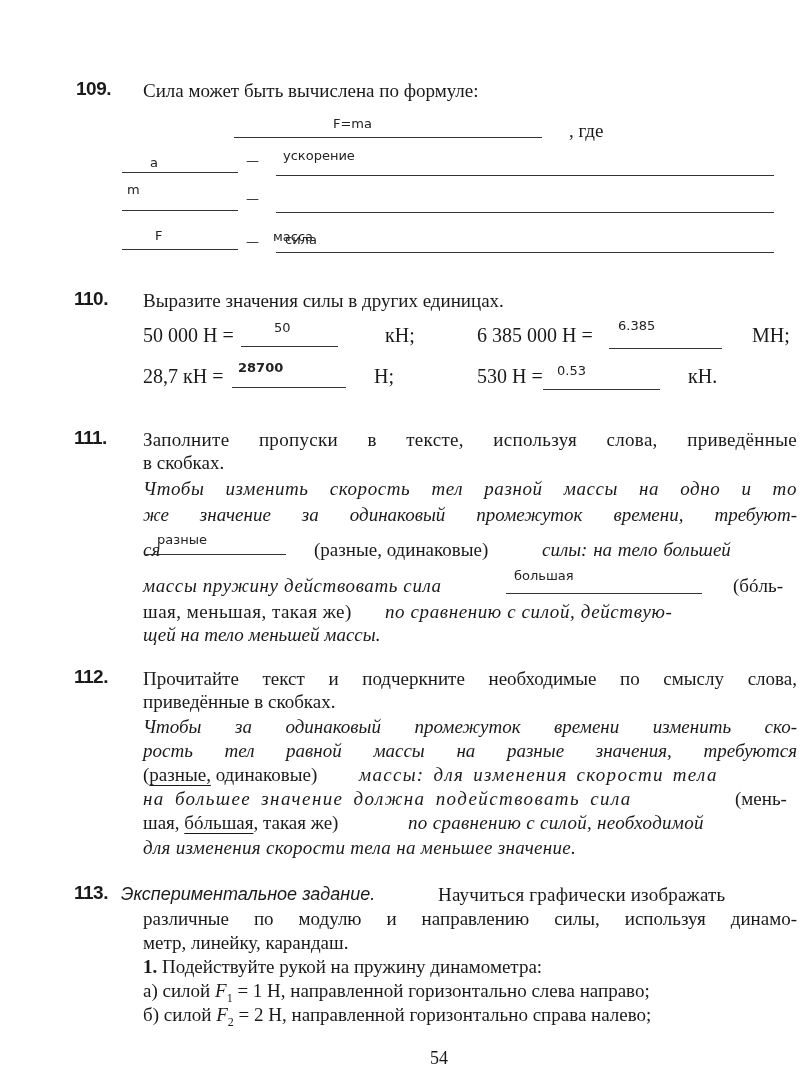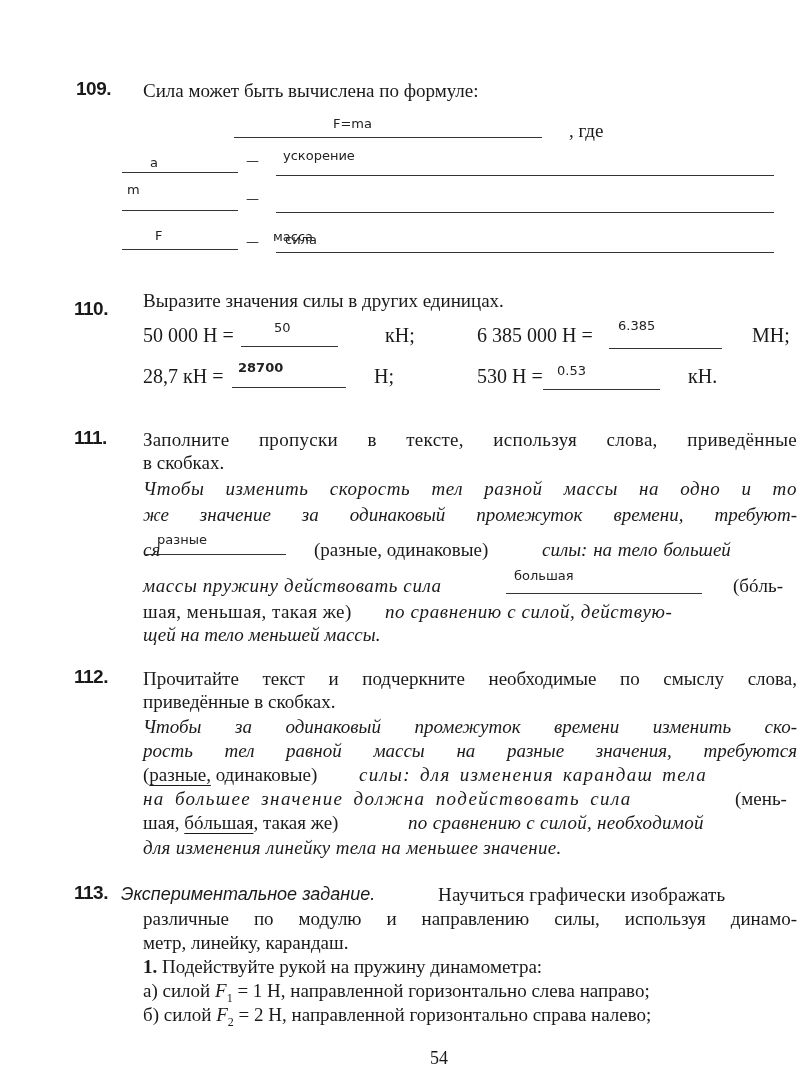--- a/index.html
+++ b/index.html
@@ -39,21 +39,21 @@
   <div class="line" style="left:276px;top:212px;width:498px;"></div>
 
   <span class="abs hand" style="left:155px;top:228px;">F</span>
   <div class="line" style="left:122px;top:249px;width:116px;"></div>
   <span class="abs hand" style="left:246px;top:234px;">—</span>
   <span class="abs hand" style="left:285px;top:232px;">сила</span>
   <div class="line" style="left:276px;top:252px;width:498px;"></div>
 </div>
 
 <div>
-  <span class="abs num" style="left:74px;top:298px;">110.</span>
+  <span class="abs num" style="left:74px;top:288px;">110.</span>
   <span class="abs serif" style="left:121px;top:290px;">Выразите значения силы в других единицах.</span>
 
   <span class="abs serif" style="left:121px;top:324px;font-size:20px;">50 000 Н =</span>
   <span class="abs hand" style="left:274px;top:320px;">50</span>
   <div class="line" style="left:241px;top:346px;width:97px;"></div>
   <span class="abs serif" style="left:363px;top:324px;font-size:20px;">кН;</span>
 
   <span class="abs serif" style="left:455px;top:324px;font-size:20px;">6 385 000 Н =</span>
   <span class="abs hand" style="left:618px;top:318px;">6.385</span>
   <div class="line" style="left:609px;top:348px;width:113px;"></div>
@@ -96,30 +96,30 @@
 <div>
   <span class="abs num" style="left:74px;top:666px;">112.</span>
   <div class="abs serif just" style="left:121px;top:668px;width:654px;">Прочитайте текст и подчеркните необходимые по смыслу слова,</div>
   <span class="abs serif" style="left:121px;top:691px;">приведённые в скобках.</span>
   <div class="abs serif it just" style="left:121px;top:716px;width:654px;">Чтобы за одинаковый промежуток времени изменить ско-</div>
   <div class="abs serif it just" style="left:121px;top:740px;width:654px;">рость тел равной массы на разные значения, требуются</div>
 
   <div class="abs serif" style="left:121px;top:764px;">
     <span>(</span><span class="u">разные,</span><span> одинаковые)</span>
   </div>
-  <span class="abs serif it" style="left:337px;top:764px;letter-spacing:1.3px;word-spacing:3px;">силы: для изменения карандаш тела</span>
+  <span class="abs serif it" style="left:337px;top:764px;letter-spacing:1.3px;word-spacing:3px;">массы: для изменения скорости тела</span>
 
   <span class="abs serif it" style="left:121px;top:788px;letter-spacing:1.4px;word-spacing:4px;">на большее значение должна подействовать сила</span>
   <span class="abs serif" style="left:713px;top:788px;">(мень-</span>
 
   <div class="abs serif" style="left:121px;top:812px;">
     <span>шая, </span><span class="u">бóльшая</span><span>, такая же)</span>
   </div>
   <span class="abs serif it" style="left:386px;top:812px;letter-spacing:0.3px;">по сравнению с силой, необходимой</span>
-  <span class="abs serif it" style="left:121px;top:837px;letter-spacing:0.3px;">для изменения линейку тела на меньшее значение.</span>
+  <span class="abs serif it" style="left:121px;top:837px;letter-spacing:0.3px;">для изменения скорости тела на меньшее значение.</span>
 </div>
 
 <div>
   <span class="abs num" style="left:74px;top:882px;">113.</span>
   <span class="abs ital-sans" style="left:121px;top:884px;font-size:18px;">Экспериментальное задание.</span>
   <span class="abs serif" style="left:416px;top:884px;letter-spacing:0.2px;">Научиться графически изображать</span>
   <div class="abs serif just" style="left:121px;top:908px;width:654px;">различные по модулю и направлению силы, используя динамо-</div>
   <span class="abs serif" style="left:121px;top:932px;">метр, линейку, карандаш.</span>
 
   <div class="abs serif" style="left:121px;top:956px;">

